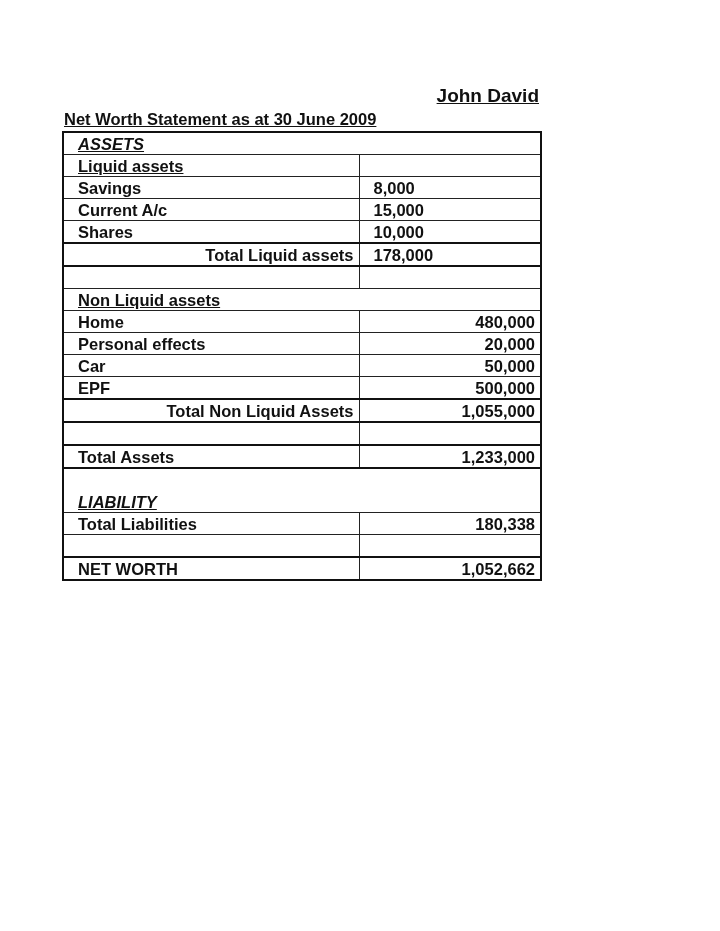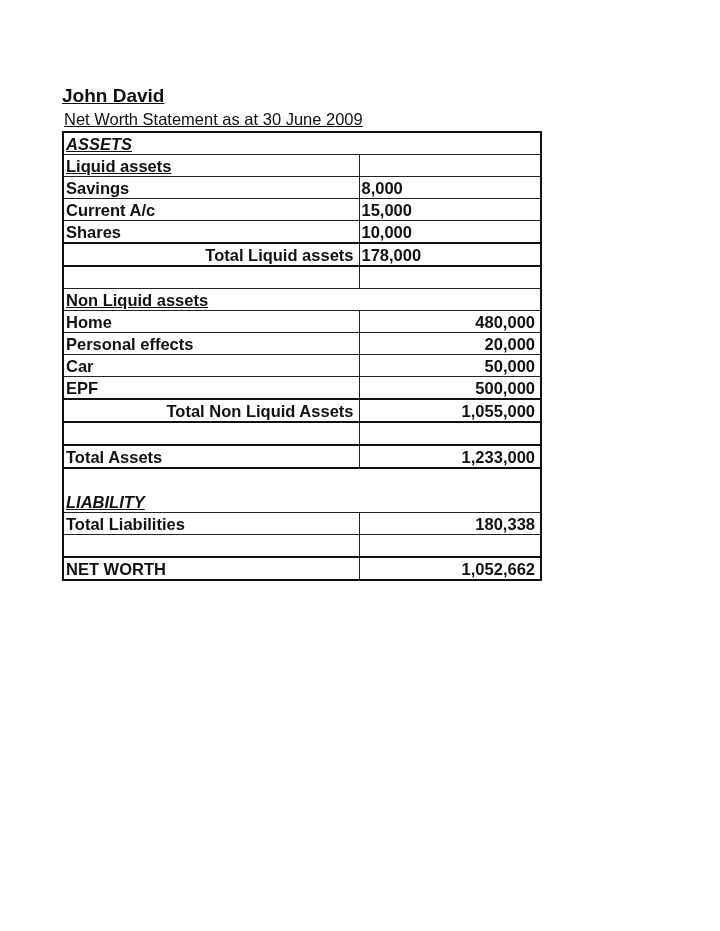--- a/index.html
+++ b/index.html
@@ -1,25 +1,25 @@
 <!DOCTYPE html>
 <html><head>
 <meta charset="utf-8">
 <style>
   html, body { margin: 0; padding: 0; background: #ffffff; }
   body { width: 720px; height: 931px; position: relative; overflow: hidden;
          font-family: "Liberation Sans", sans-serif; color: #111; }
-  .title { position: absolute; left: 62px; width: 477px; top: 85px; text-align: left;
+  .title { position: absolute; left: 62px; width: 477px; top: 85px; text-align: right;
            font-size: 19px; font-weight: bold; }
   .title span { text-decoration: underline; }
-  .subtitle { position: absolute; left: 64px; top: 110px; font-size: 16.5px; font-weight: normal;
+  .subtitle { position: absolute; left: 64px; top: 110px; font-size: 16.5px; font-weight: bold;
               text-decoration: underline; white-space: nowrap; }
   table.sheet { position: absolute; left: 62px; top: 131px; width: 478px;
                 border-collapse: collapse; border: 2px solid #111; table-layout: fixed; }
-  table.sheet td { border: 1px solid #222; padding: 0 5px 0 2px; height: 21px;
+  table.sheet td { border: 1px solid #222; padding: 0 5px 0 14px; height: 21px;
                    font-size: 16.5px; font-weight: bold; line-height: 20px; white-space: nowrap; overflow: hidden; }
   col.c1 { width: 296px; }
   col.c2 { width: 182px; }
   td.left { text-align: left; padding-left: 4px; }
   td.right { text-align: right; }
   td.total-label { text-align: right; padding-right: 2px; }
   .u { text-decoration: underline; }
   .i { font-style: italic; }
   tr.thick-top td { border-top: 2px solid #111; }
   tr.thick-bottom td { border-bottom: 2px solid #111; }

